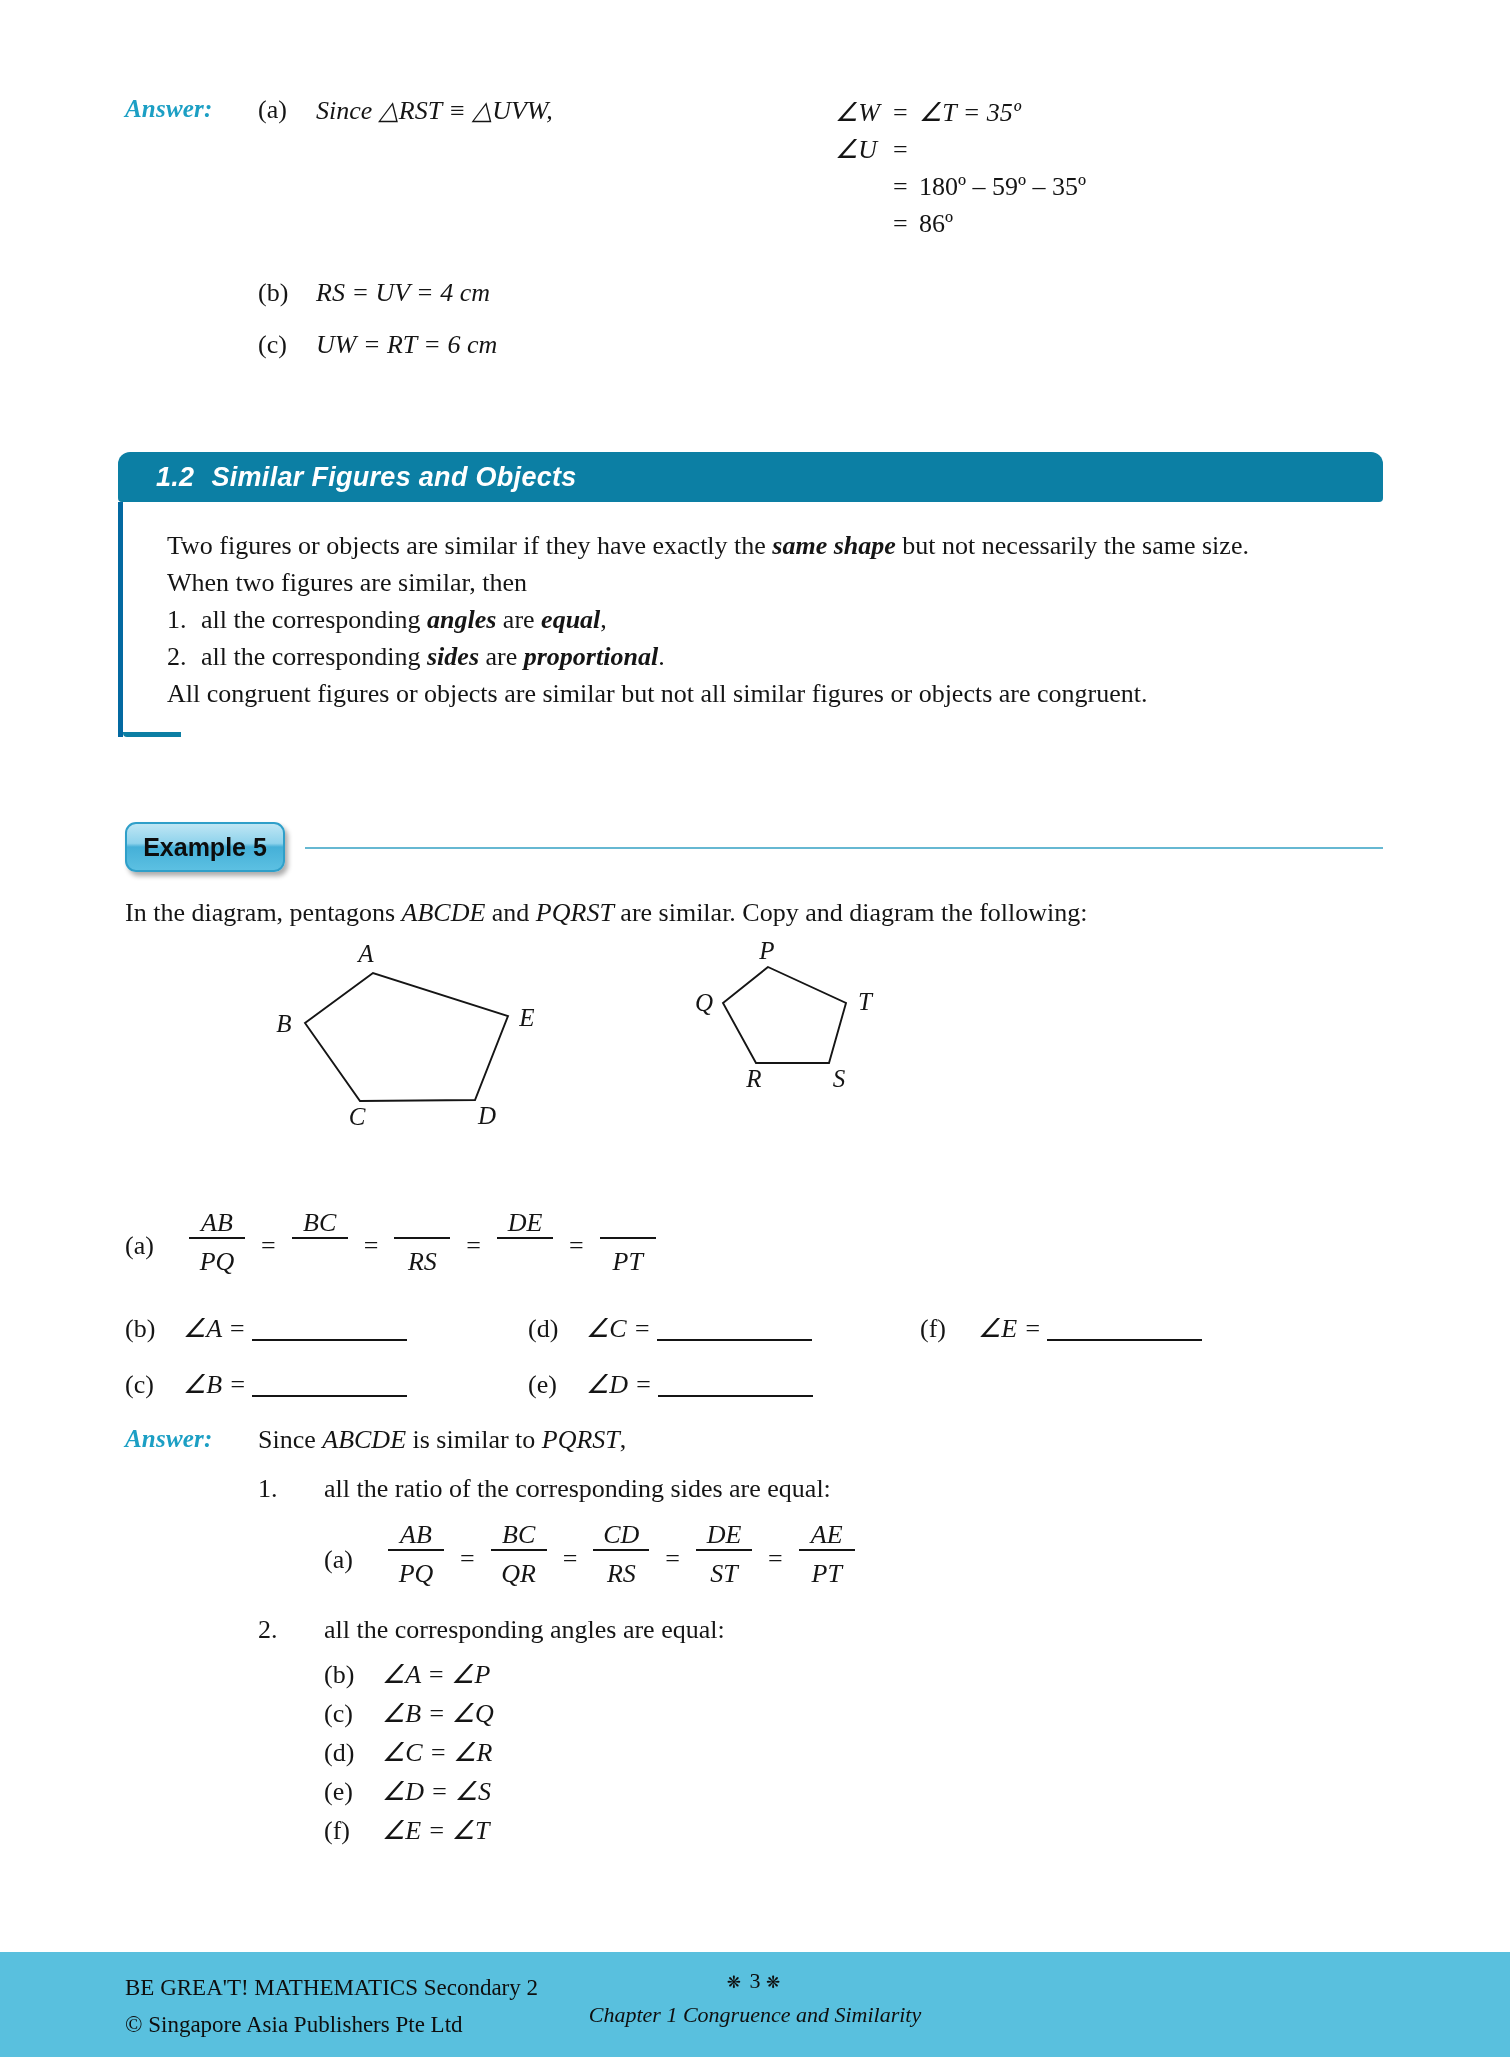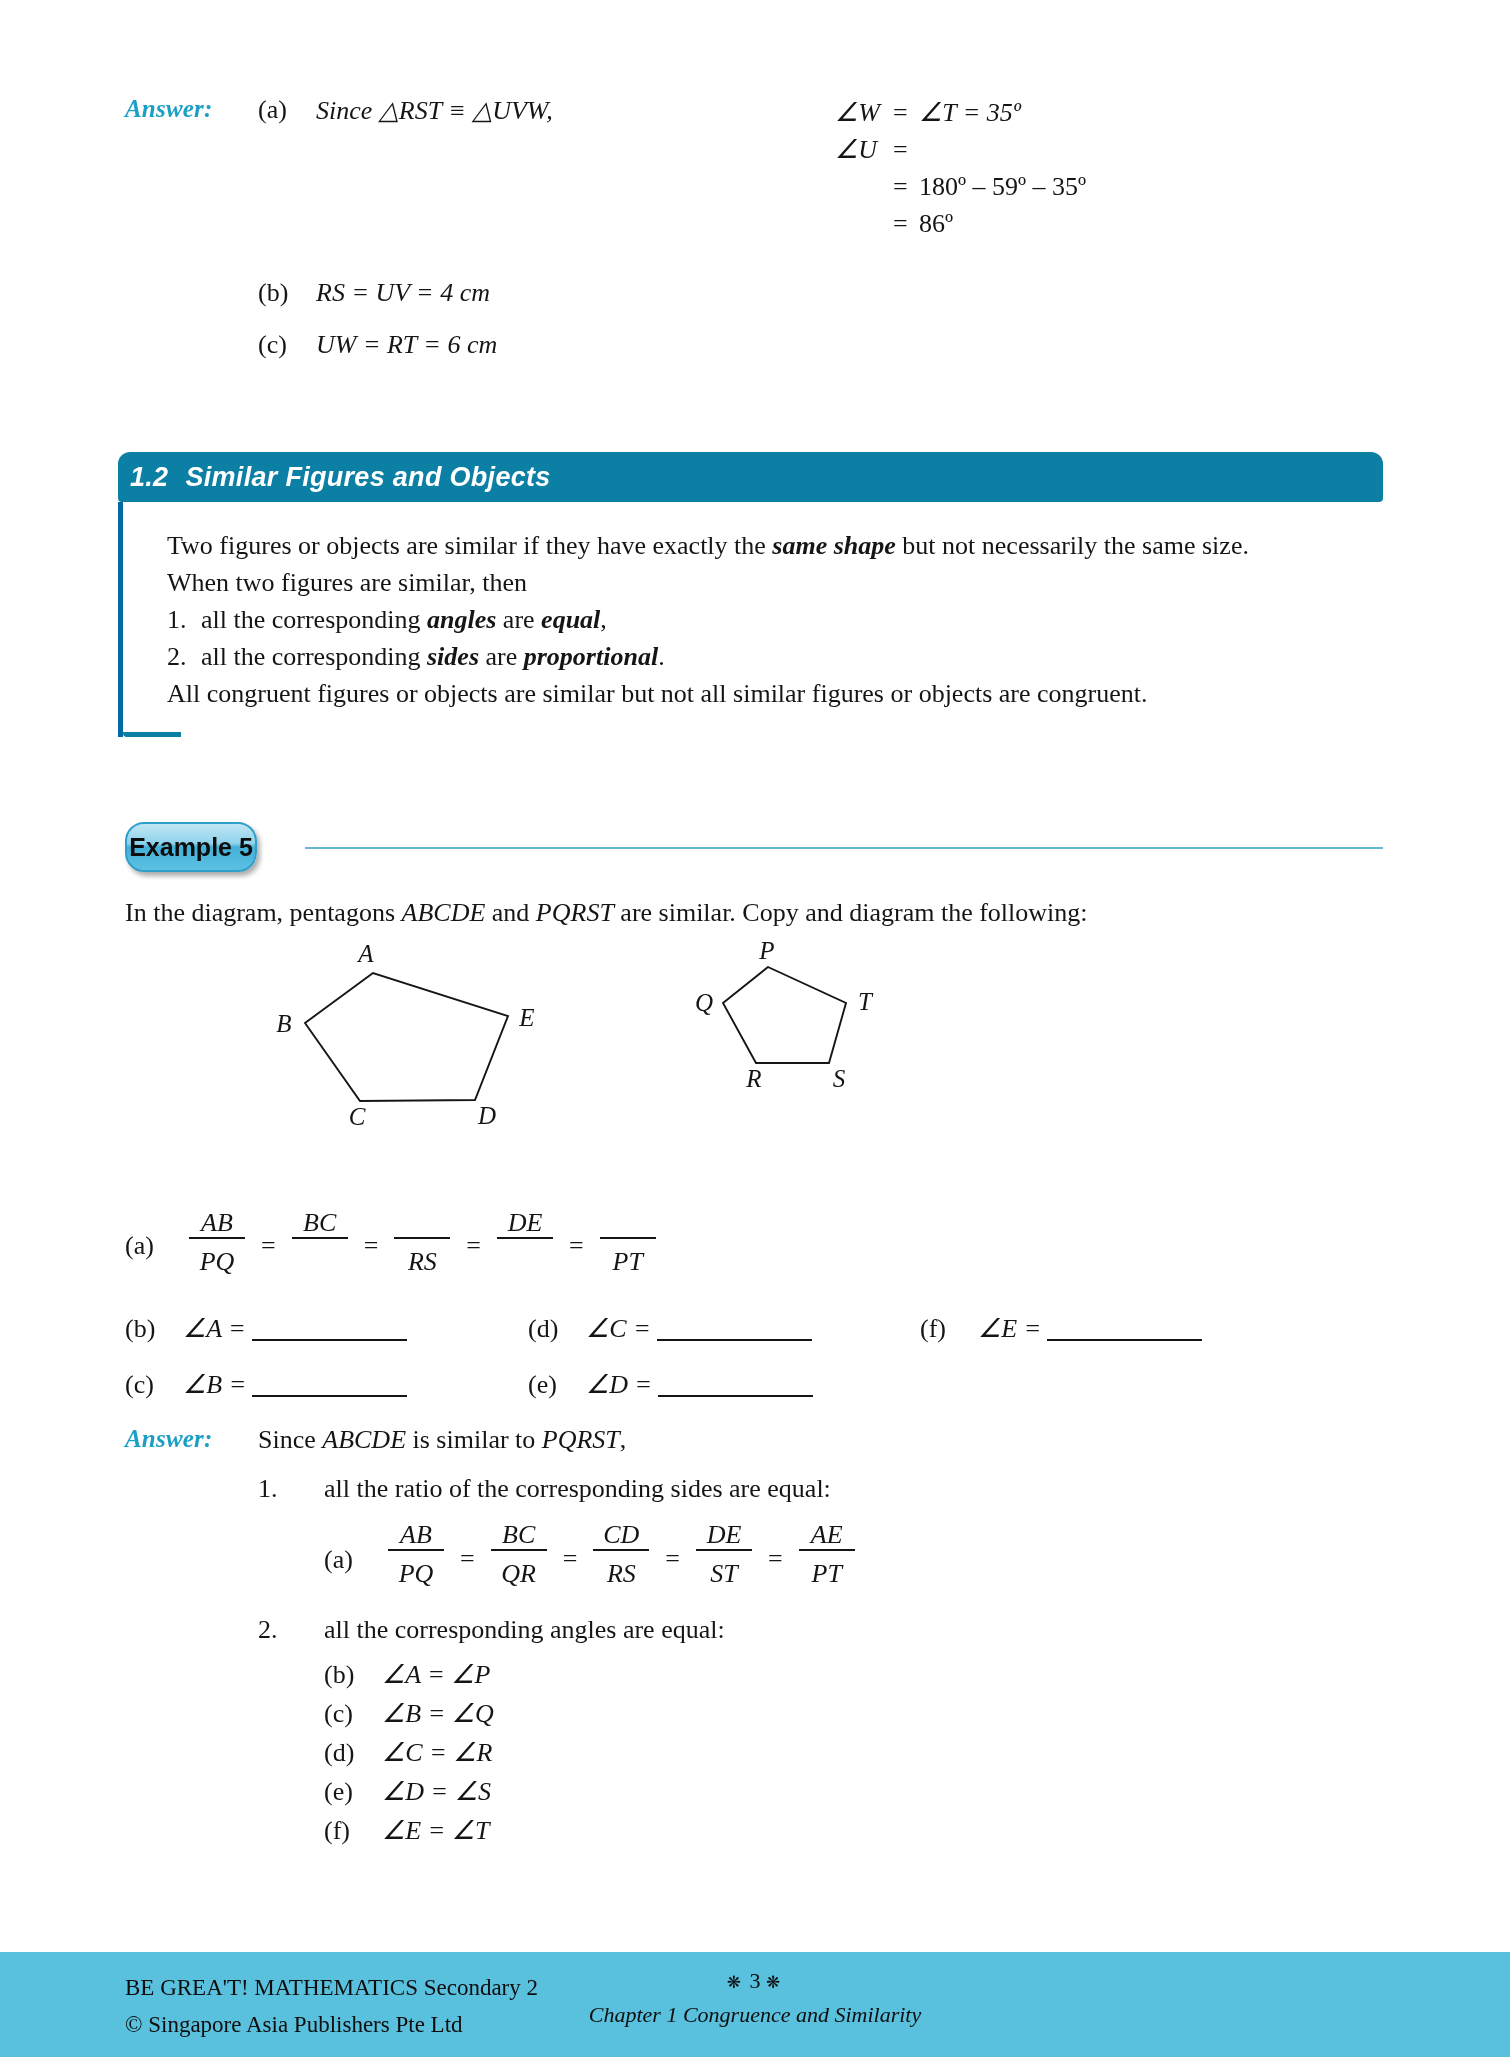--- a/index.html
+++ b/index.html
@@ -36,21 +36,21 @@
   .sub-row { position:absolute; left:258px; font-size:26px; white-space:nowrap; }
 
   
   .sec-wrap { position:absolute; left:118px; top:452px; width:1265px; }
   .sec-bar {
     background:#0c7fa4;
     color:#ffffff;
     border-radius:12px 12px 4px 4px;
     height:50px;
     display:flex; align-items:center;
-    padding-left:12px;
+    padding-left:38px;
     font-family:"Liberation Sans", sans-serif;
     font-style:italic; font-weight:bold;
     font-size:27px;
     letter-spacing:.3px;
     box-sizing:border-box;
   }
   .sec-num { margin-right:17px; }
   .sec-body {
     border-left:5px solid #0369a1;
     padding:26px 0 24px 44px;
@@ -62,22 +62,22 @@
     border-radius:0 0 0 4px;
   }
   .sec-body p { margin:0; font-size:26px; line-height:1.42; }
   .sec-body .num-item { display:flex; }
   .sec-body .num-item .n { width:34px; flex:0 0 34px; }
 
   
   .ex-wrap { position:absolute; left:125px; top:822px; width:1258px; height:56px; }
   .ex-tab {
     position:absolute; left:0; top:0;
-    width:132px; height:50px;
-    border-radius:19px;
+    width:160px; height:50px;
+    border-radius:11px;
     background:linear-gradient(180deg,#bfe6f4 0%, #8fd3ec 42%, #45b0d8 50%, #5cc0e2 100%);
     border:2px solid #2f9fc9;
     box-shadow:3px 4px 5px rgba(0,0,0,.33);
     display:flex; align-items:center; justify-content:center;
     font-family:"Liberation Sans", sans-serif;
     font-weight:bold; font-size:25px; color:#0d0d0d;
     box-sizing:border-box;
   }
   .ex-rule { position:absolute; left:180px; top:25px; right:0; height:2px; background:#66b8d2; }
 

